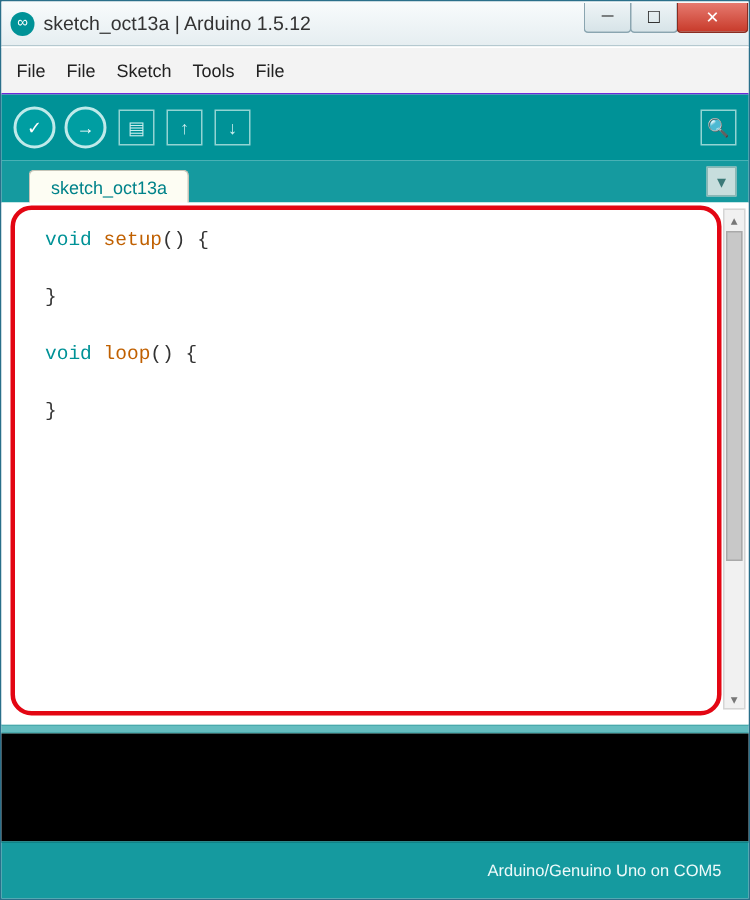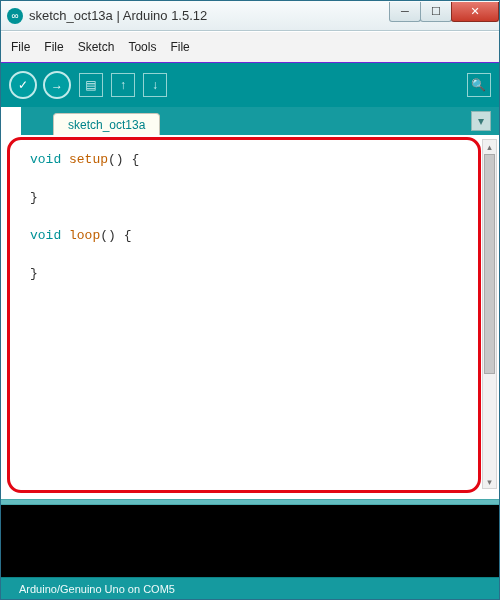--- a/index.html
+++ b/index.html
@@ -11,33 +11,33 @@
   .winbtns { display: flex; height: 20px; margin-top: -8px;}
   .winbtn { width: 32px; height: 20px; border: 1px solid #8aa5b0; border-top: none; margin-left: -1px; background: linear-gradient(#eef4f6,#d7e4e8); display:flex; align-items:center; justify-content:center; font-size:11px; color:#333; border-bottom-left-radius:3px; border-bottom-right-radius:3px;}
   .winbtn.close { width: 48px; background: linear-gradient(#e67a6f,#c83b2b); color:#fff; border-color:#8a2c20;}
   .menubar { height: 32px; background: #f3f3f3; display:flex; align-items:center; padding: 0 4px; gap: 2px; border-top:1px solid #fff; border-bottom:1px solid #6d28d9;}
   .menubar span { padding: 1px 6px; font-size:12px; color:#222; }
   .toolbar { height: 44px; background: #009297; display:flex; align-items:center; padding: 0 8px; gap:6px; }
   .tbtn { width:28px; height:28px; border-radius:14px; background:#00838a; border:2px solid #7fd2d3; display:flex; align-items:center; justify-content:center; color:#fff; }
   .tbtn.active { background:#009ea2; border-color:#bfeaea;}
   .tbtn-sq { width:24px; height:24px; border:1px solid #93d4d3; background:transparent; display:flex; align-items:center; justify-content:center; color:#cceeee; margin-left:2px;}
   .toolbar .spacer { flex:1; }
-  .tabrow { height:28px; background:#159a9f; display:flex; align-items:flex-end; padding-left:32px; position:relative;margin-left:20px;}
+  .tabrow { height:28px; background:#159a9f; display:flex; align-items:flex-end; padding-left:18px; position:relative;}
   .tab { background:#fdfdf3; border-top-left-radius:4px; border-top-right-radius:4px; padding:4px 14px 4px 14px; font-size:12px; color:#00838a; border:1px solid #c5c5b8; border-bottom:none; margin-bottom:-1px;}
   .tabrow .dropdown { position:absolute; right:8px; top:4px; width:20px; height:20px; background:#c7dedd; border:1px solid #8cb7b5; display:flex; align-items:center; justify-content:center; color:#3a7a78;}
   .editor-wrap { flex:1; position:relative; background:#fff; min-height:0;}
   .editor { position:absolute; left:6px; right:18px; top:2px; bottom:6px; background:#fff; border:3px solid #e30613; border-radius:14px; padding:10px 20px; font-family: Consolas, "Courier New", monospace; font-size:13px; line-height:19px; color:#333; overflow:hidden;}
   .editor-wrap .scrollbar { position:absolute; right:2px; top:4px; bottom:10px; width:15px; background:#f1f1f1; border:1px solid #d5d5d5;}
   .editor-wrap .scrollbar .thumb { position:absolute; left:1px; right:1px; top:14px; height:220px; background:#c8c8c8; border:1px solid #a9a9a9;}
   .editor-wrap .scrollbar .arr { position:absolute; left:0; right:0; height:13px; display:flex; align-items:center; justify-content:center; color:#777; font-size:9px;}
   .editor-wrap .scrollbar .arr.up{top:0;} .editor-wrap .scrollbar .arr.down{bottom:0;}
   .kw { color:#009297; } .fn { color:#c06000; } .cm { color:#888; }
   .divider { height:6px; background:#64bdc0; border-top:1px solid #49a9ac; border-bottom:1px solid #49a9ac;}
   .console { height:72px; background:#000; }
-  .status { height:22px; background:#159a9f; display:flex; align-items:center; justify-content:flex-start; padding:0 18px; font-size:11px; color:#eefafa; border-top:1px solid #0e8387;}
+  .status { height:38px; background:#159a9f; display:flex; align-items:center; justify-content:flex-end; padding:0 18px; font-size:11px; color:#eefafa; border-top:1px solid #0e8387;}
 </style>
 </head>
 <body>
 
 <div class="window">
 
   <div class="titlebar">
     <div class="app-icon">∞</div>
     <div class="title">sketch_oct13a | Arduino 1.5.12</div>
     <div class="winbtns">

